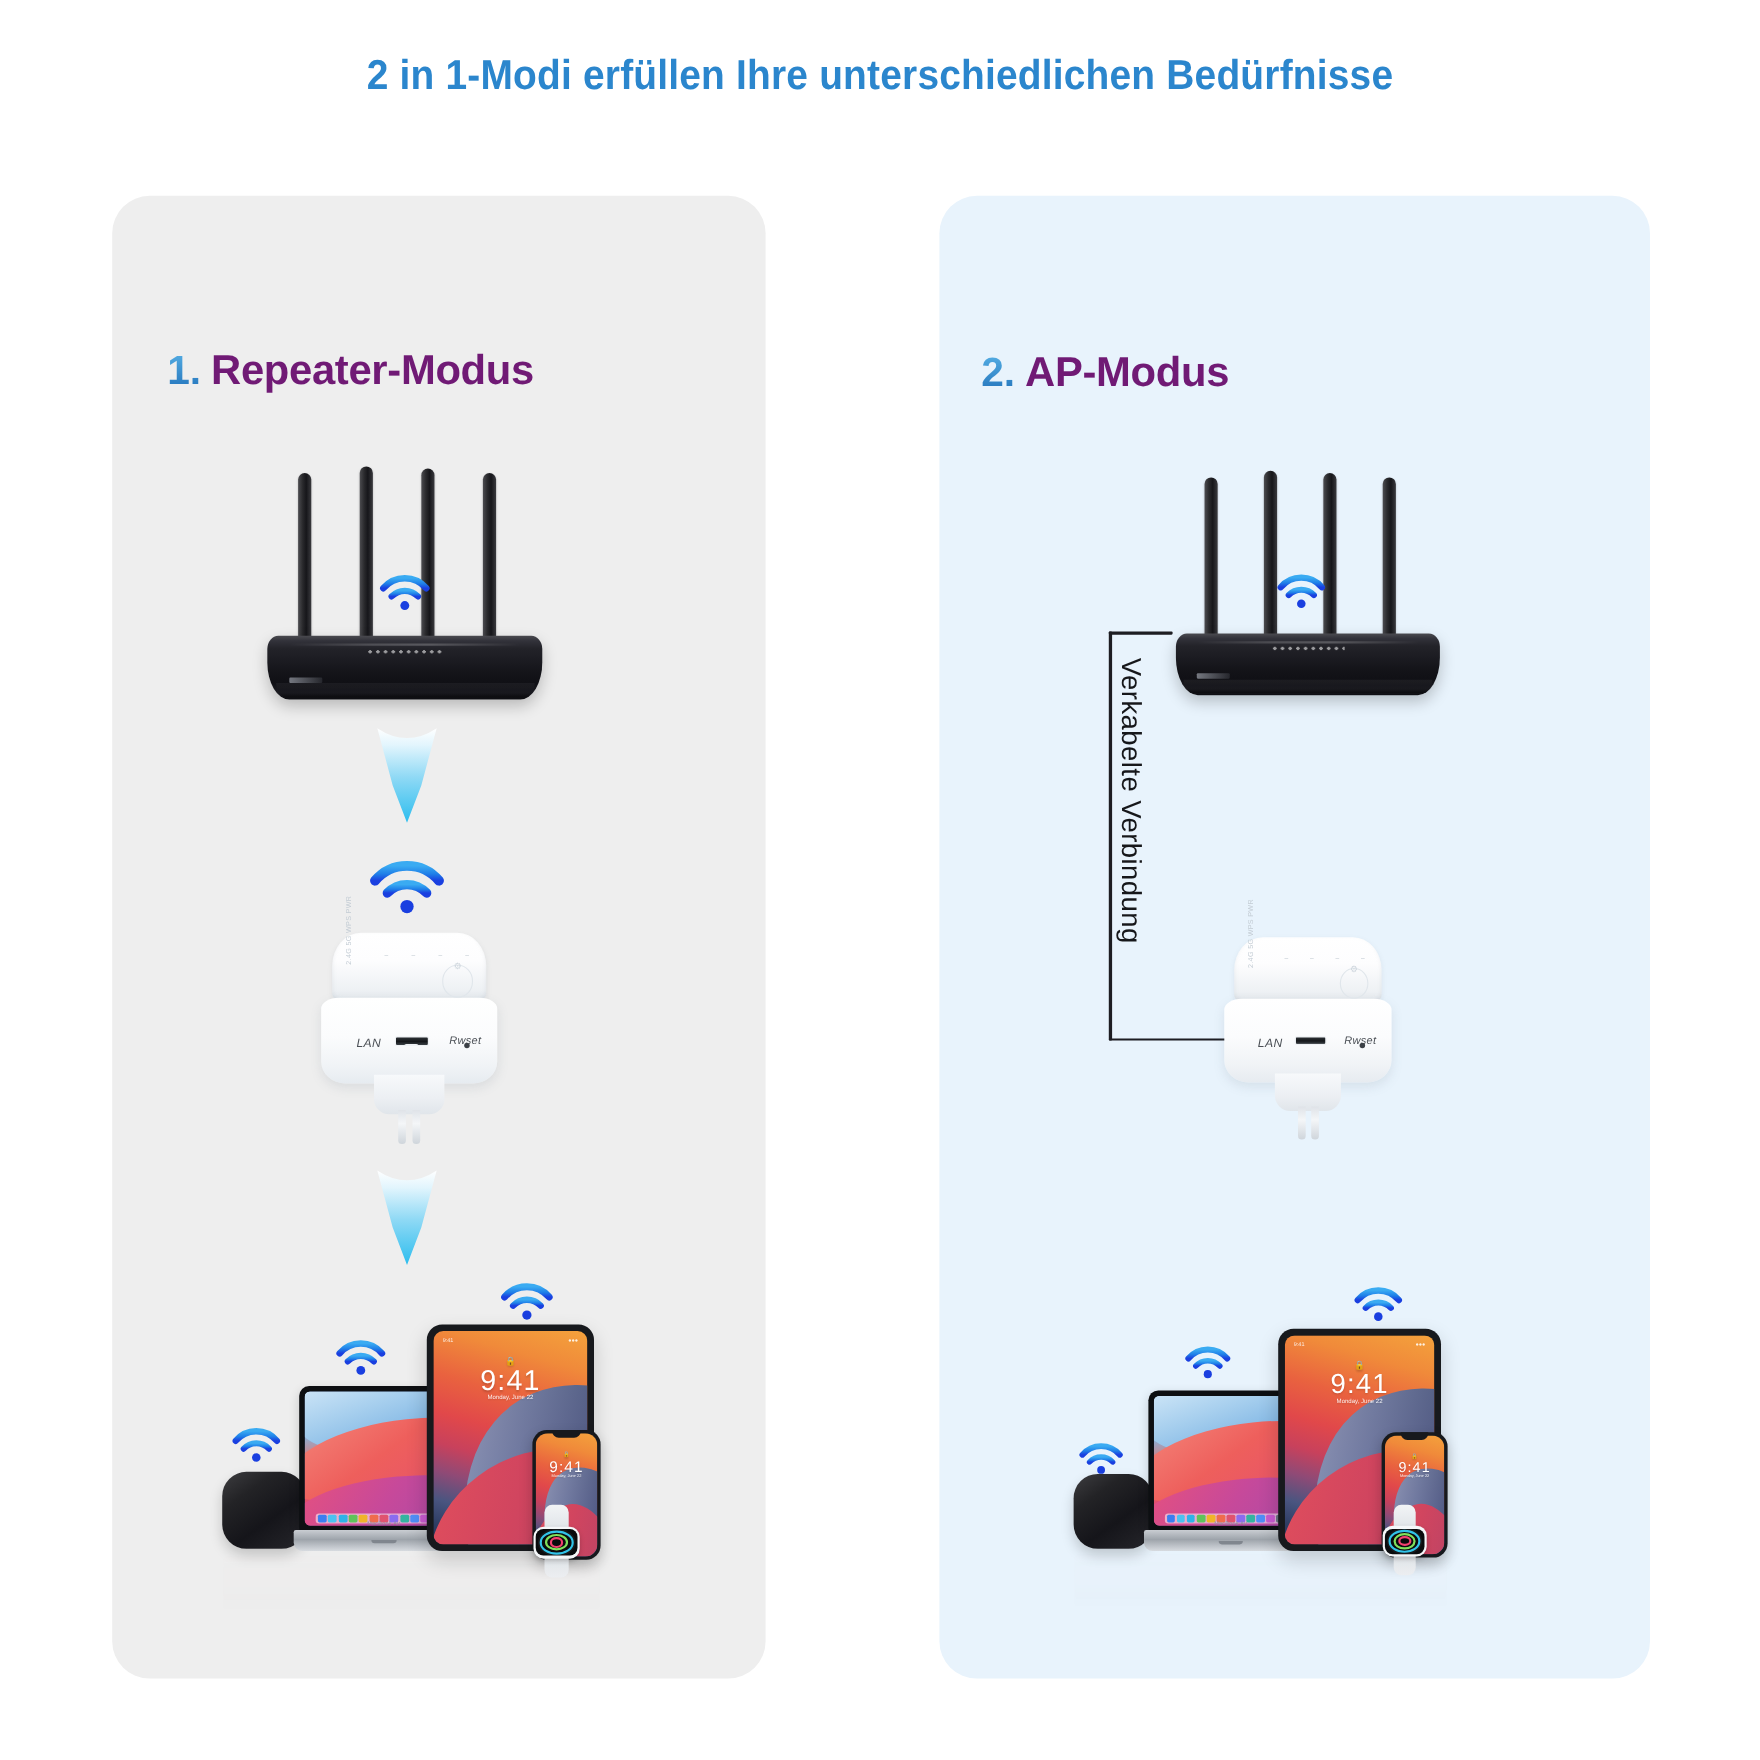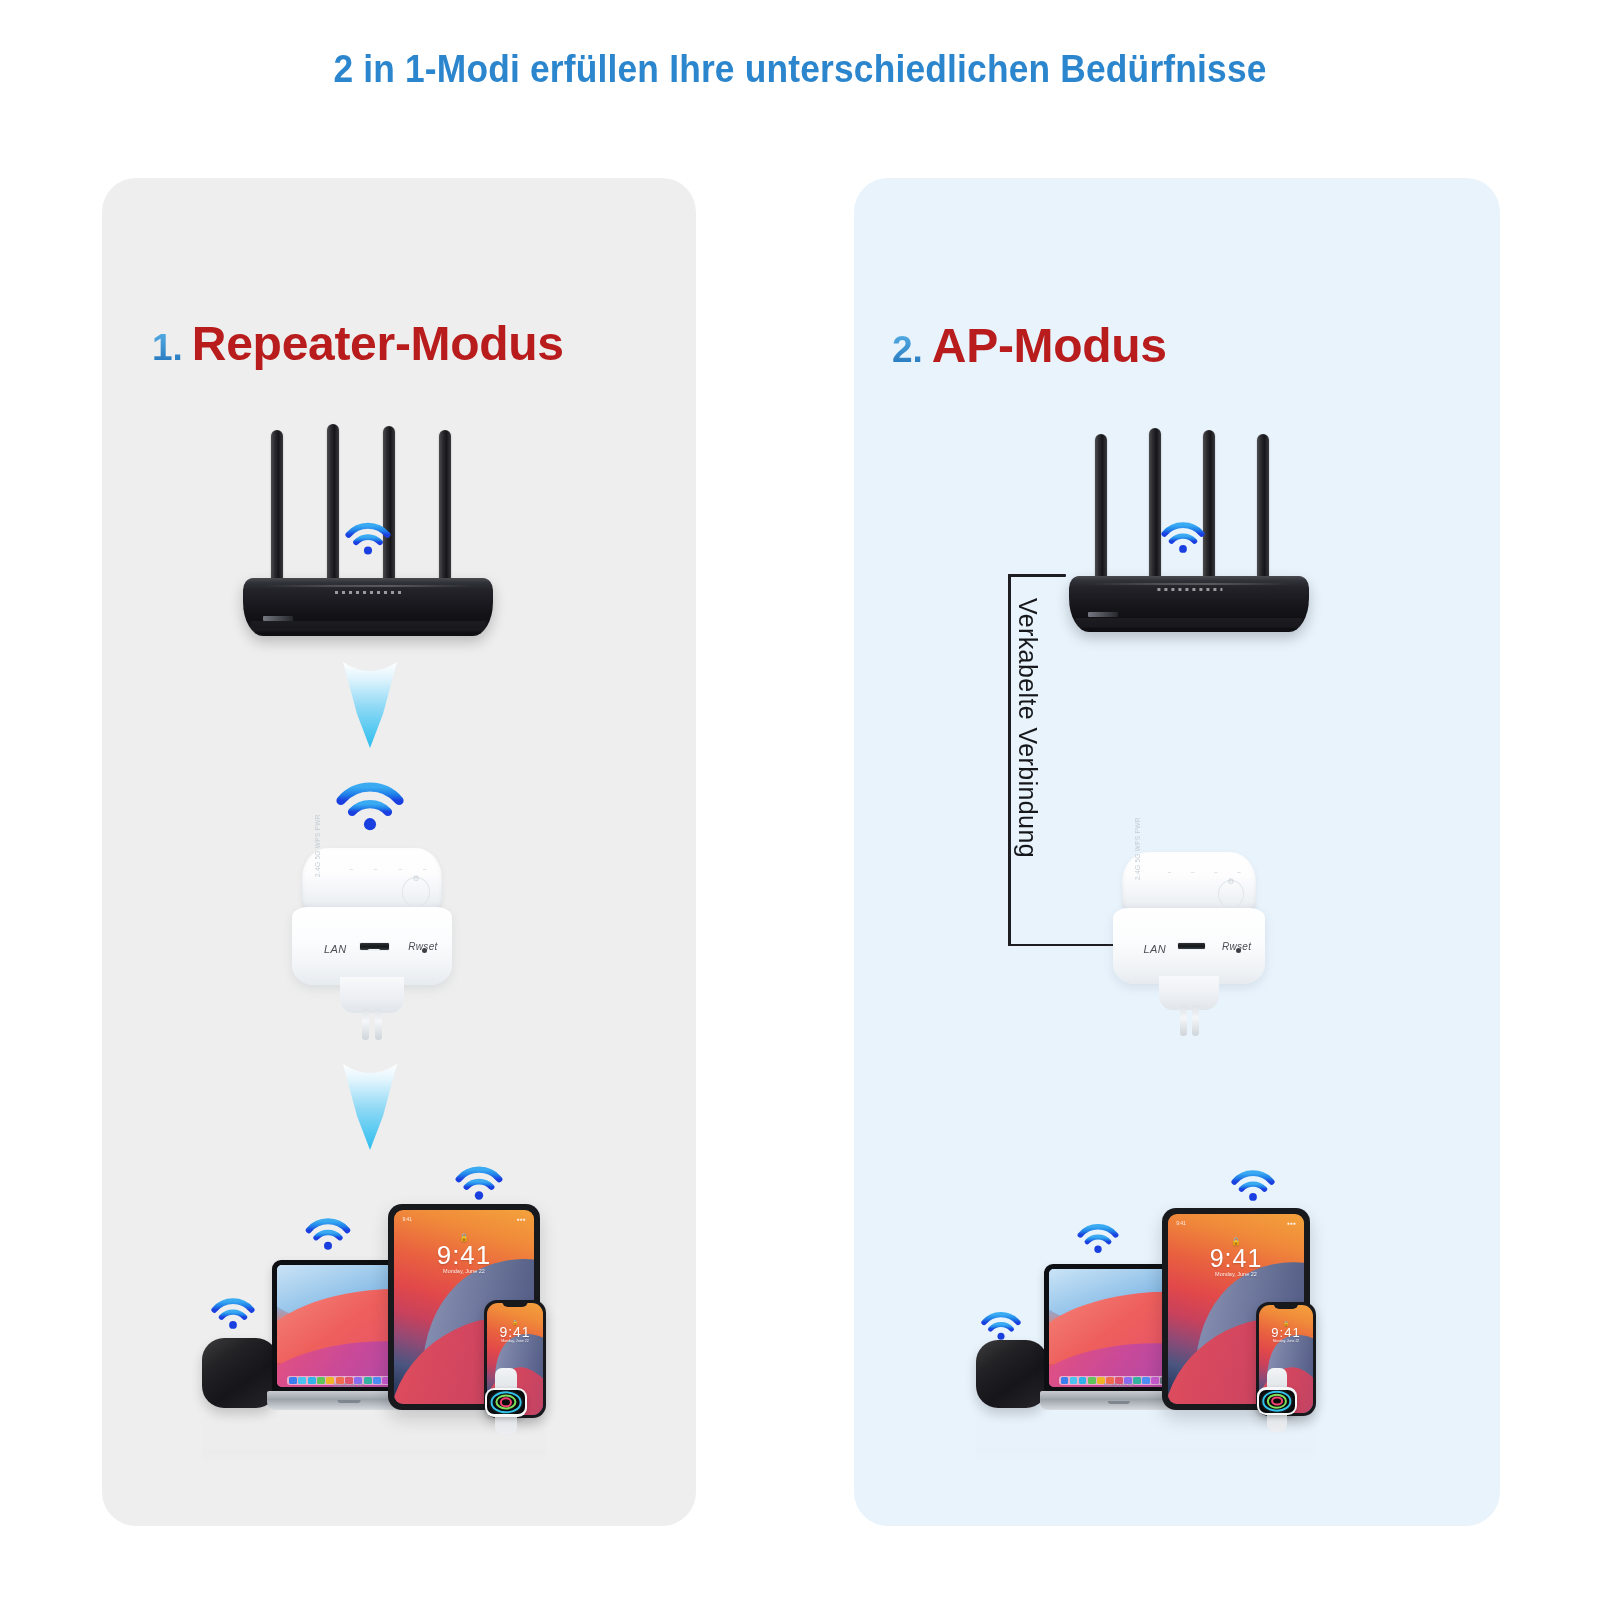--- a/index.html
+++ b/index.html
@@ -47,22 +47,22 @@
     color: #2e86cc;
     font-size: 37px;
     font-weight: bold;
     margin-right: 9px;
     background: linear-gradient(180deg,#5ab4e8 0%, #1f6fb8 100%);
     -webkit-background-clip: text;
     background-clip: text;
     -webkit-text-fill-color: transparent;
   }
   .panel-heading .lbl {
-    color: #b91c1c;
-    font-size: 48px;
+    color: #701a75;
+    font-size: 38px;
     font-weight: bold;
     letter-spacing: -0.3px;
   }
   .heading-left  { left: 152px; top: 316px; }
   .heading-right { left: 892px; top: 318px; }
 
   
   .router { position: absolute; }
   .router .ant {
     position: absolute;

